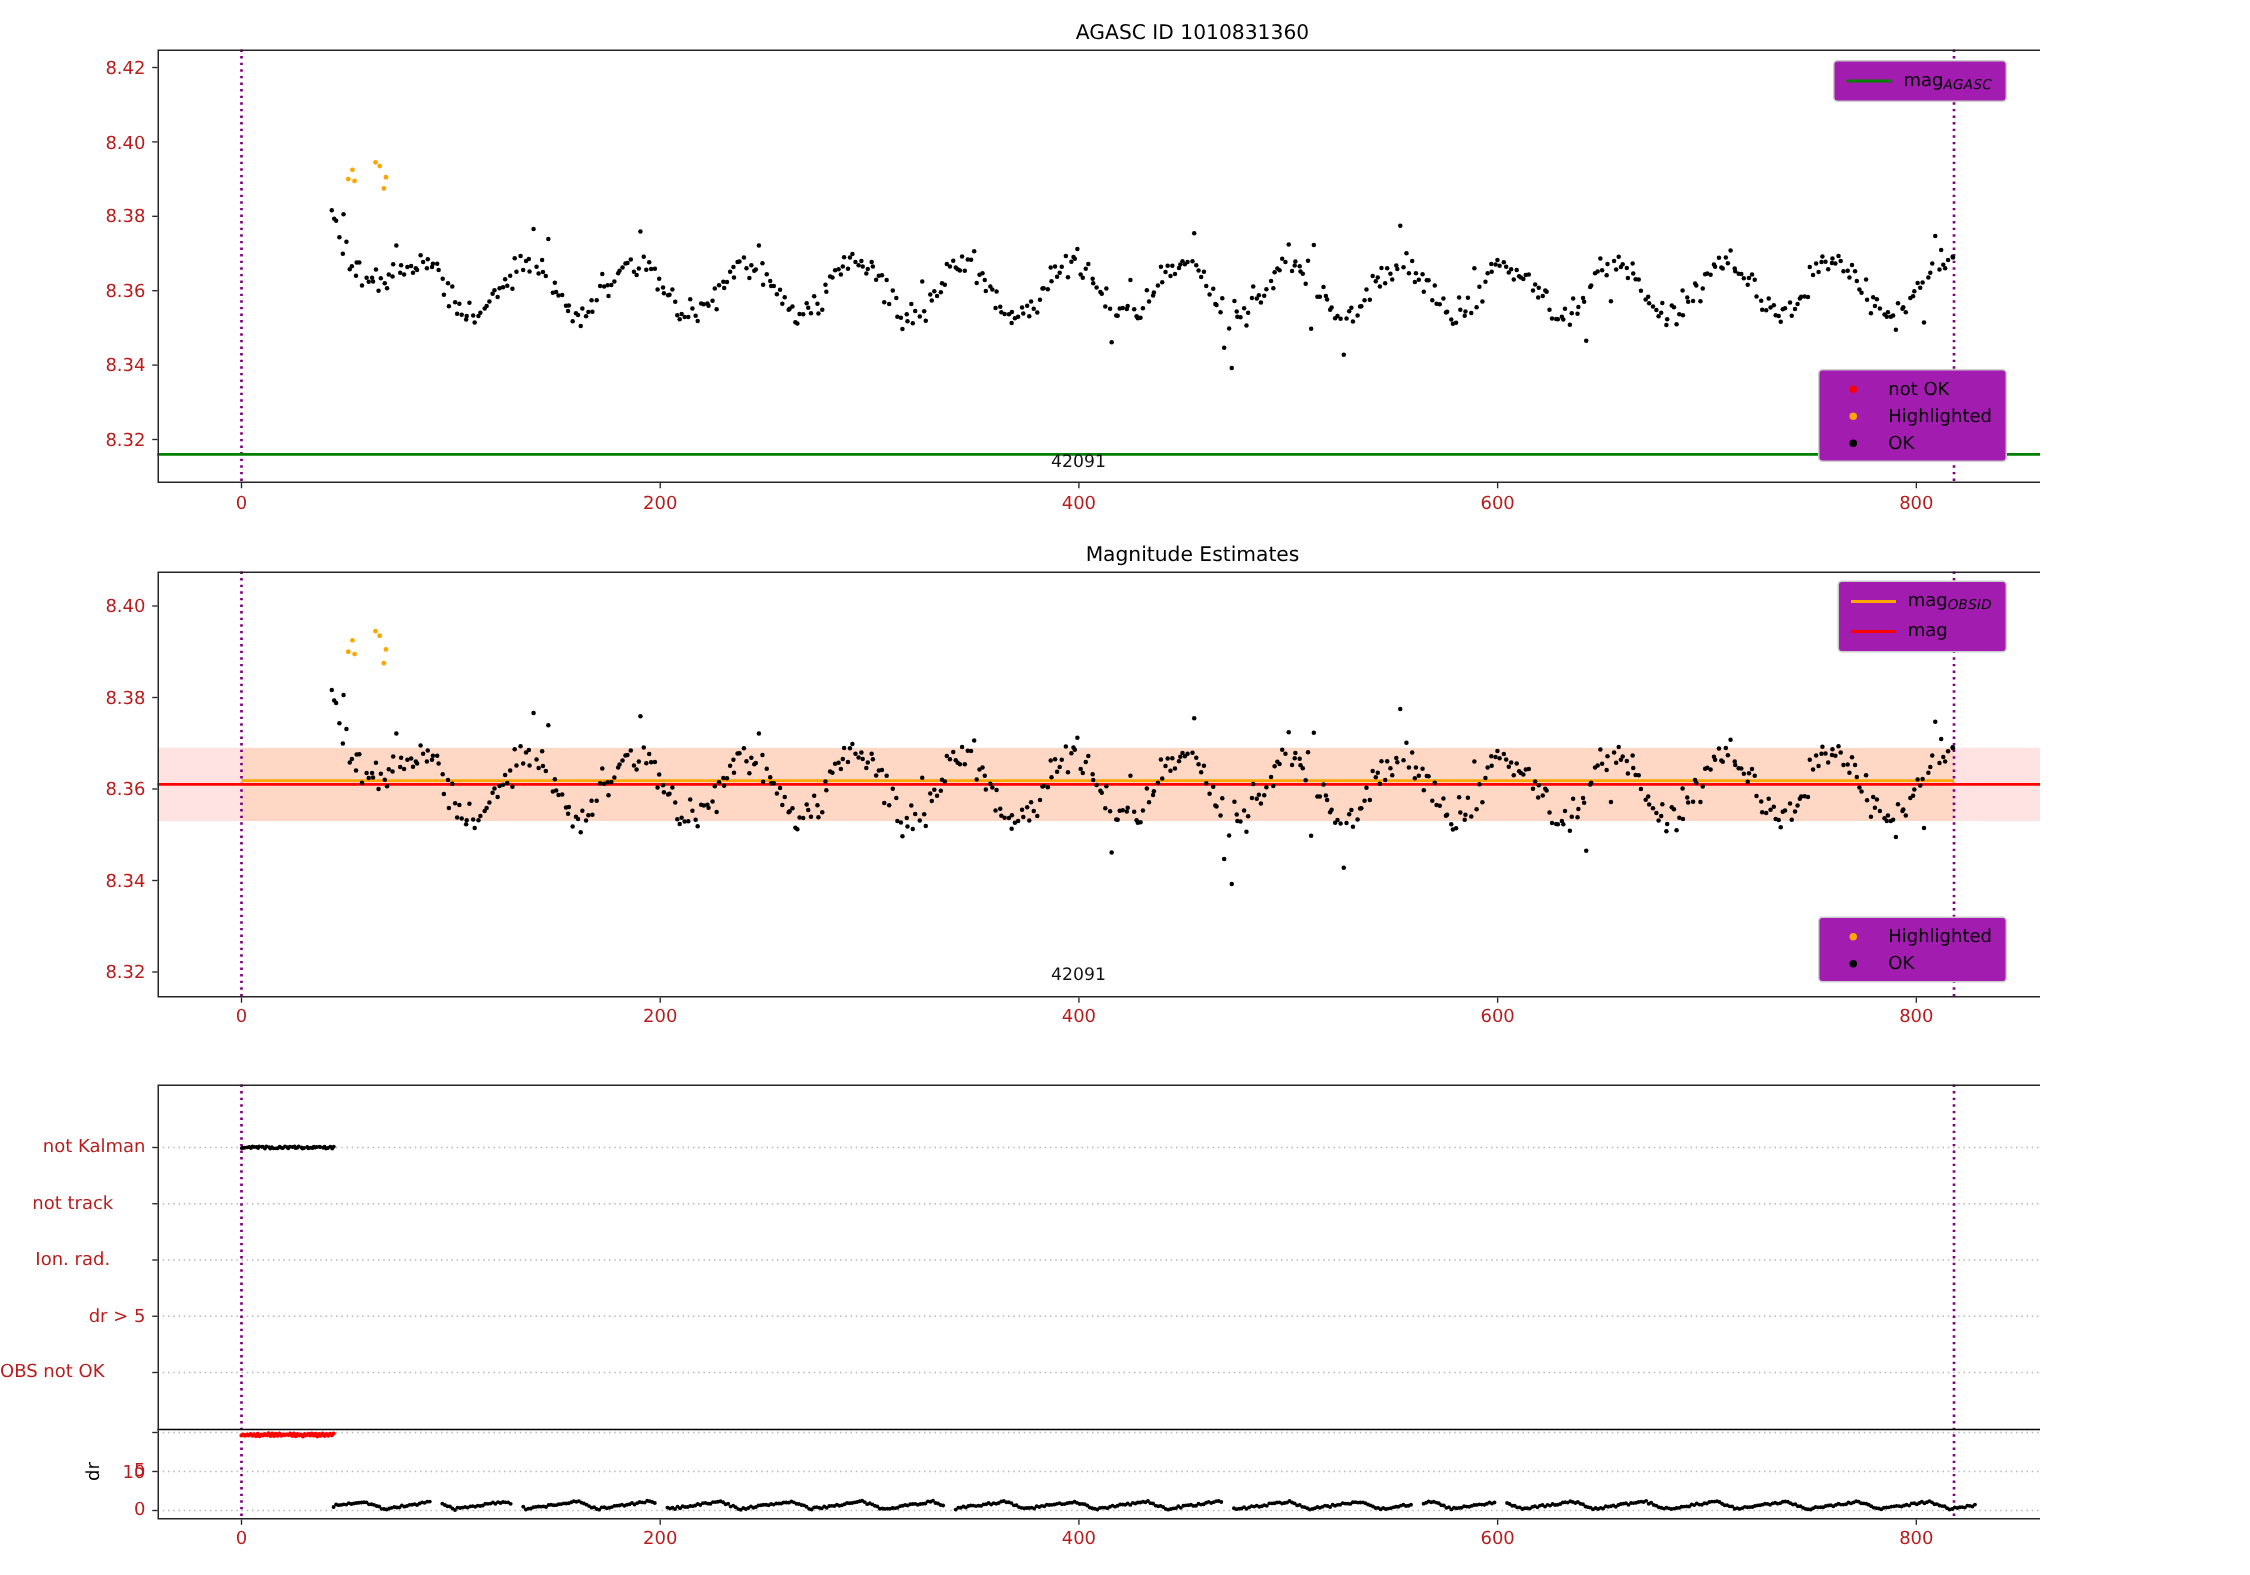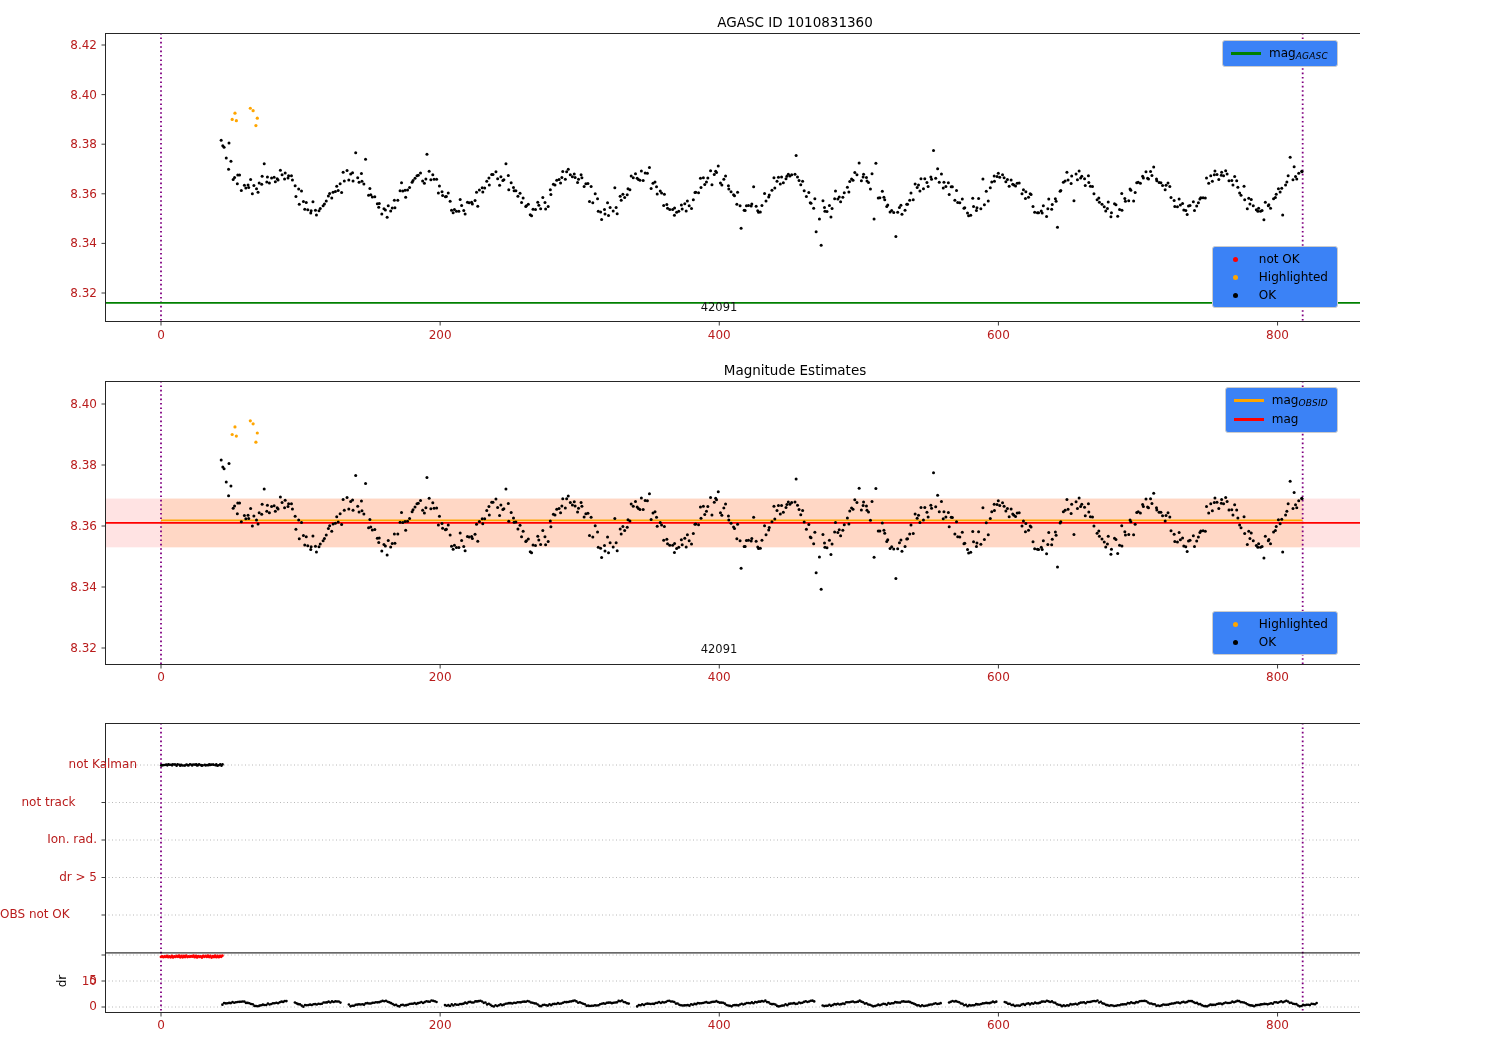--- a/index.html
+++ b/index.html
@@ -2,21 +2,21 @@
 <html><head>
 <meta charset="utf-8">
 <style>
   html,body{margin:0;padding:0;background:#fff;}
   .fig{position:relative;width:1360px;height:1050px;background:#ffffff;
        font-family:"DejaVu Sans","Liberation Sans",sans-serif;color:#000;overflow:hidden;}
   .fig svg{position:absolute;left:0;top:0;}
   .title{position:absolute;transform:translateX(-50%);font-size:13.5px;white-space:nowrap;z-index:2;}
   .tlab{position:absolute;font-size:12px;color:#b91c1c;line-height:1.1;z-index:2;white-space:nowrap;}
   .obsid{position:absolute;transform:translateX(-50%);font-size:11.5px;color:#111;z-index:2;}
-  .legend{position:absolute;background:#3b82f6;border:1px solid #cccccc;border-radius:3px;
+  .legend{position:absolute;background:#a21caf;border:1px solid #cccccc;border-radius:3px;
           padding:5px 9px 5px 7px;font-size:12px;display:flex;flex-direction:column;gap:4px;z-index:3;}
   .lrow{display:flex;align-items:center;gap:7px;white-space:nowrap;}
   .lmark{width:32px;display:flex;justify-content:center;align-items:center;}
   .lline{width:30px;height:2.4px;display:inline-block;}
   .ldot{width:5px;height:5px;border-radius:50%;display:inline-block;}
   .sub{font-style:italic;font-size:9px;vertical-align:-2px;letter-spacing:0.2px;}
   .ylabel-rot{position:absolute;font-size:12px;transform:translate(-50%,-50%) rotate(-90deg);z-index:2;}
 </style>
 </head>
 <body>
@@ -2150,21 +2150,21 @@
     <div class="tlab" style="left: 0px; width: 97px; top: 88.6px; text-align: right;">8.40</div>
     <div class="tlab" style="left: 0px; width: 97px; top: 138.2px; text-align: right;">8.38</div>
     <div class="tlab" style="left: 0px; width: 97px; top: 187.8px; text-align: right;">8.36</div>
     <div class="tlab" style="left: 0px; width: 97px; top: 237.4px; text-align: right;">8.34</div>
     <div class="tlab" style="left: 0px; width: 97px; top: 287px; text-align: right;">8.32</div>
     <div class="tlab" style="left: 0px; width: 97px; top: 398px; text-align: right;">8.40</div>
     <div class="tlab" style="left: 0px; width: 97px; top: 459px; text-align: right;">8.38</div>
     <div class="tlab" style="left: 0px; width: 97px; top: 520px; text-align: right;">8.36</div>
     <div class="tlab" style="left: 0px; width: 97px; top: 581px; text-align: right;">8.34</div>
     <div class="tlab" style="left: 0px; width: 97px; top: 642px; text-align: right;">8.32</div>
-    <div class="tlab" style="left: 0px; width: 97px; top: 758px; text-align: right; padding-left: 40px;">not Kalman</div>
+    <div class="tlab" style="left: 0px; width: 97px; top: 758px; text-align: right;">not Kalman</div>
     <div class="tlab" style="left: 0px; width: 97px; top: 795.5px; text-align: center;">not track</div>
-    <div class="tlab" style="left: 0px; width: 97px; top: 833px; text-align: right;">Ion. rad.</div>
+    <div class="tlab" style="left: 0px; width: 97px; top: 833px; text-align: center;">Ion. rad.</div>
     <div class="tlab" style="left: 0px; width: 97px; top: 870.5px; text-align: right;">dr &gt; 5</div>
     <div class="tlab" style="left: 0px; width: 97px; top: 908px; text-align: left;">OBS not OK</div>
     <div class="tlab" style="left: 0px; width: 97px; top: 948px; text-align: right; margin-top: 27px;">10</div>
     <div class="tlab" style="left: 0px; width: 97px; top: 974px; text-align: right;">5</div>
     <div class="tlab" style="left: 0px; width: 97px; top: 1000px; text-align: right;">0</div>
   </div>
 
 </body></html>

